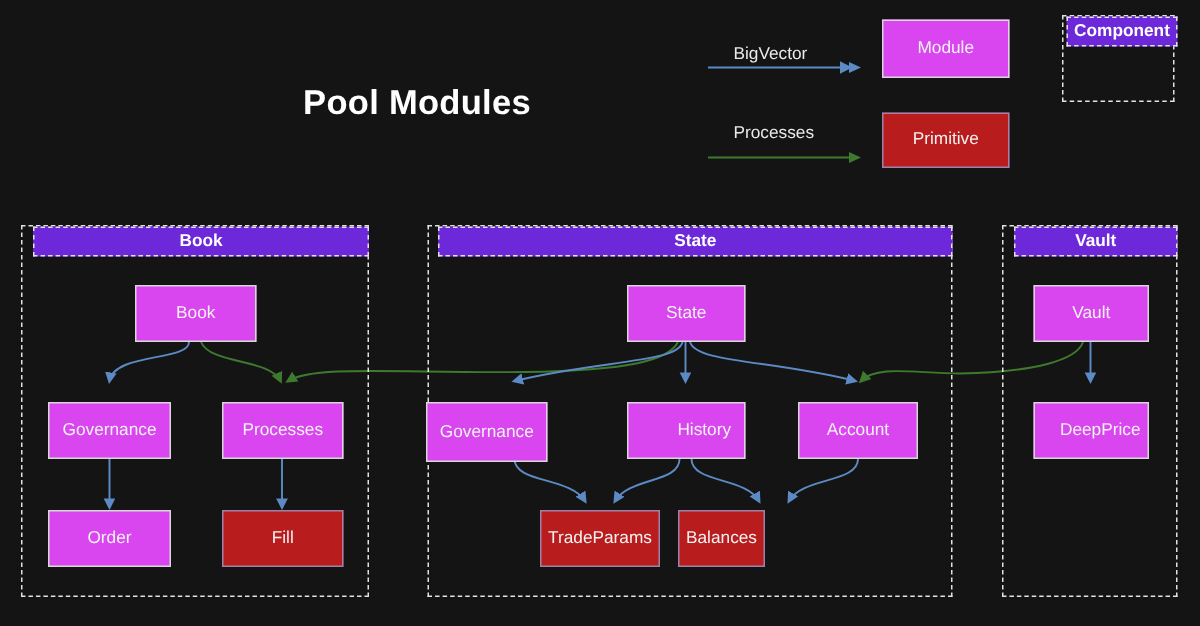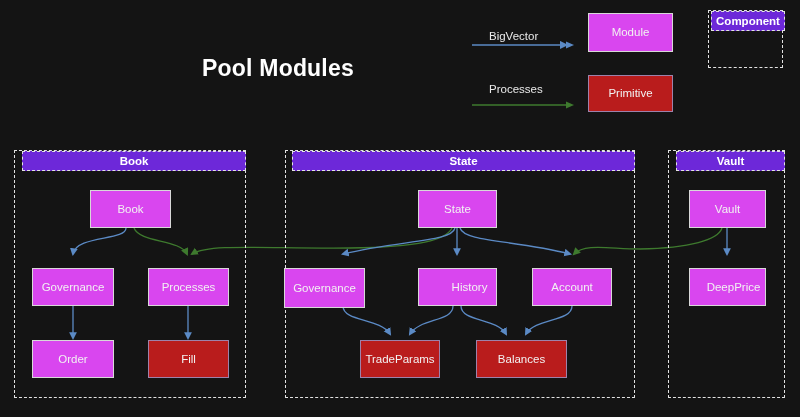--- a/index.html
+++ b/index.html
@@ -155,21 +155,21 @@
   </div>
   <div class="node module" style="left:418px;top:268px;width:79px;height:38px;padding-left:24px;">
     <span>History</span>
   </div>
   <div class="node module" style="left:532px;top:268px;width:80px;height:38px;">
     <span>Account</span>
   </div>
   <div class="node primitive" style="left:360px;top:340px;width:80px;height:38px;">
     <span>TradeParams</span>
   </div>
-  <div class="node primitive" style="left:476px;top:340px;width:91px;height:38px;">
+  <div class="node primitive" style="left:452px;top:340px;width:58px;height:38px;">
     <span>Balances</span>
   </div>
 
   <div class="component" style="left:668px;top:150px;width:117px;height:248px;"></div>
   <div class="component-header" style="left:676px;top:151px;width:109px;height:20px;">
     <span>Vault</span>
   </div>
 
   <div class="node module" style="left:689px;top:190px;width:77px;height:38px;">
     <span>Vault</span>

